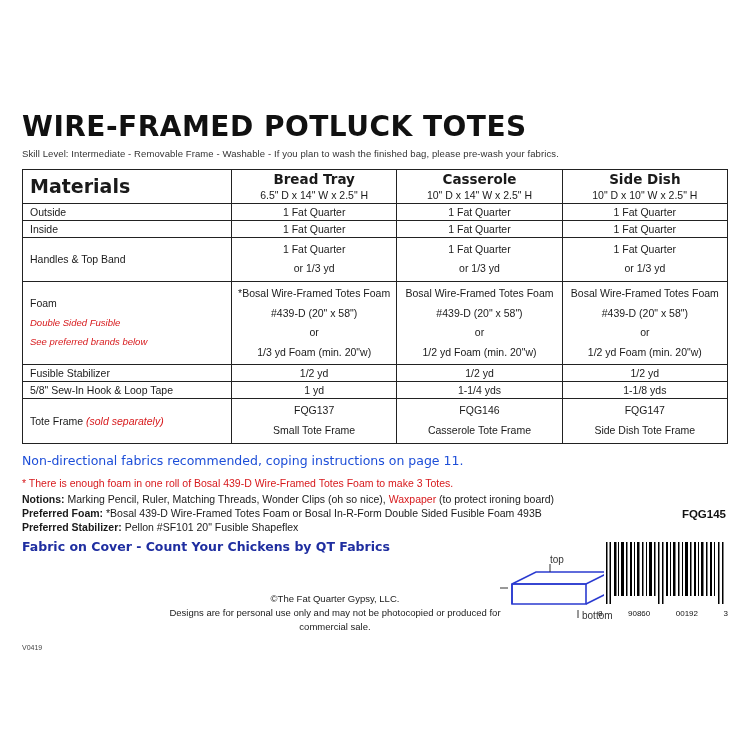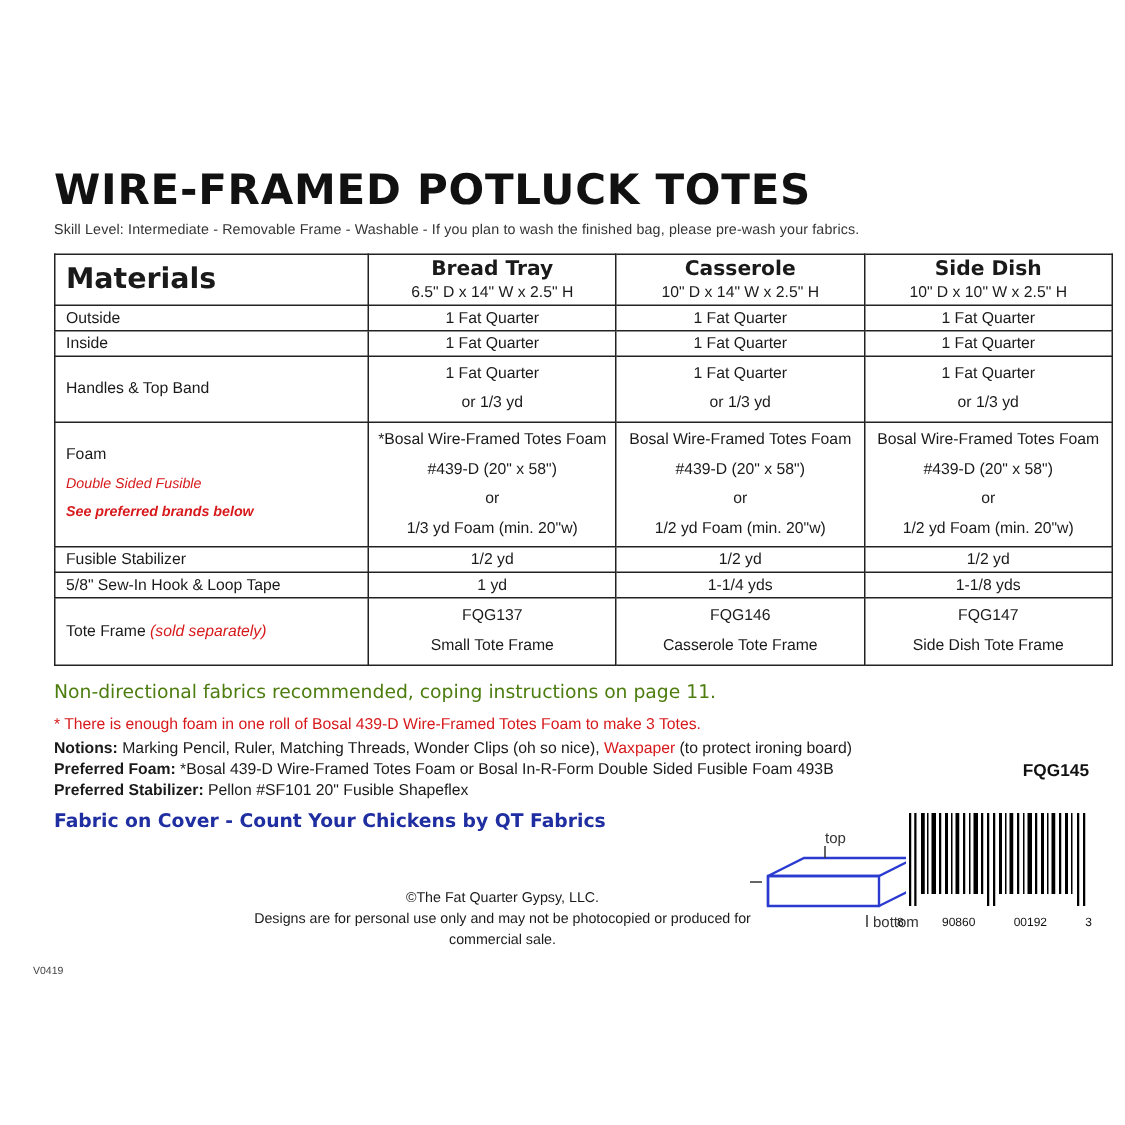--- a/index.html
+++ b/index.html
@@ -12,21 +12,21 @@
     background: #ffffff;
     font-family: "Liberation Sans", sans-serif;
     color: #1a1a1a;
     overflow: hidden;
   }
   .page {
     position: relative;
     width: 750px;
     height: 665px;
     box-sizing: border-box;
-    padding: 110px 22px 0 36px;
+    padding: 110px 22px 0 22px;
   }
   .title {
     font-size: 28px;
     font-weight: bold;
     letter-spacing: 0.5px;
     color: #111111;
     margin: 0 0 5px 0;
     font-family: "DejaVu Sans", sans-serif;
   }
   .subtitle {
@@ -95,21 +95,21 @@
     color: #d7191c;
     font-style: italic;
   }
 
   
   .notes {
     margin-top: 9px;
     width: 706px;
   }
   .note-red-bold {
-    color: #4d7c0f;
+    color: #1d4ed8;
     font-size: 12.5px;
     margin-bottom: 9px;
     font-family: "DejaVu Sans", sans-serif;
   }
   .note-red {
     color: #d7191c;
     font-size: 10.5px;
     margin-bottom: 4px;
   }
   .note-line {
@@ -329,21 +329,21 @@
         <td class="twoline">
           <span>1 Fat Quarter</span>
           <span class="cell-sub">or 1/3 yd</span>
         </td>
       </tr>
 
       <tr>
         <td class="rowlabel">
           <span>Foam</span>
           <span class="red-italic" style="margin-top:7px;">Double Sided Fusible</span>
-          <span class="red-italic" style="margin-top:5px;font-weight:bold;">See preferred brands below</span>
+          <span class="red-italic" style="margin-top:5px;">See preferred brands below</span>
         </td>
         <td class="foam-cell">
           <span>*Bosal Wire-Framed Totes Foam #439-D (20" x 58")</span>
           <span class="cell-sub">or</span>
           <span class="cell-sub">1/3 yd Foam (min. 20"w)</span>
         </td>
         <td class="foam-cell">
           <span>Bosal Wire-Framed Totes Foam #439-D (20" x 58")</span>
           <span class="cell-sub">or</span>
           <span class="cell-sub">1/2 yd Foam (min. 20"w)</span>

